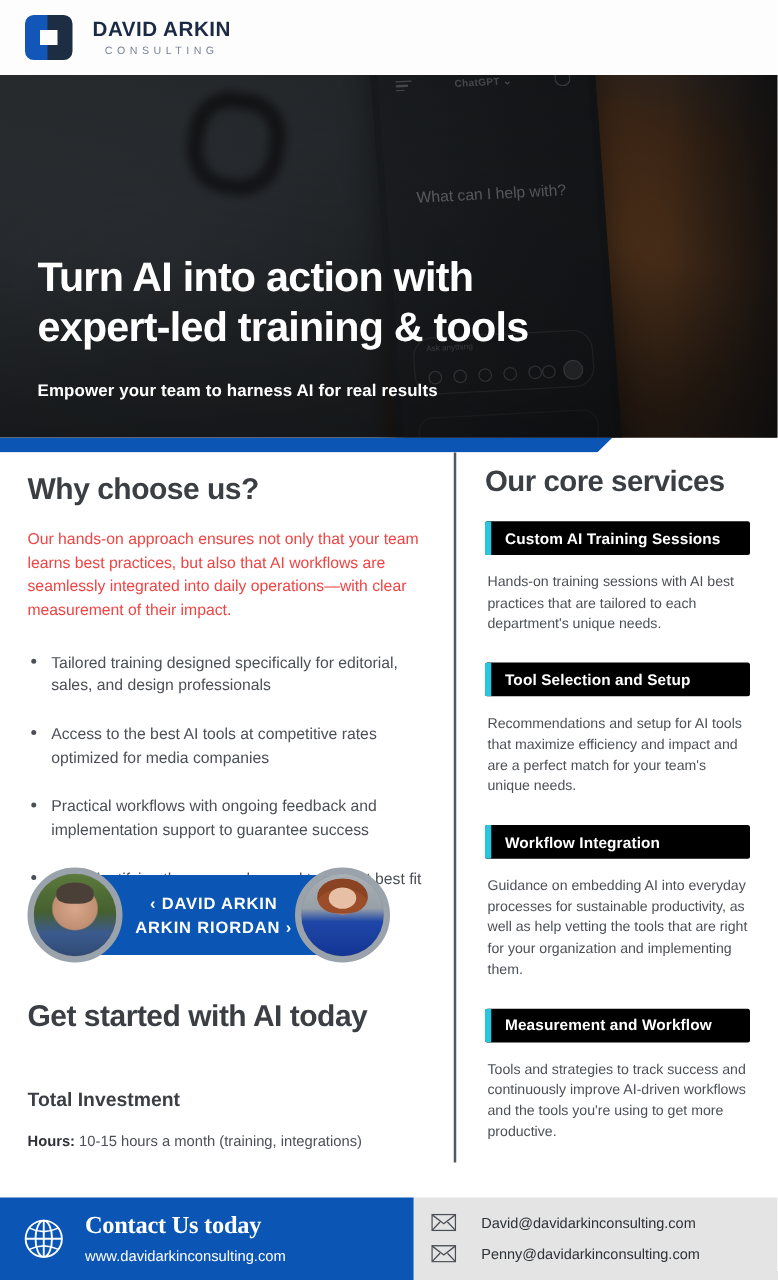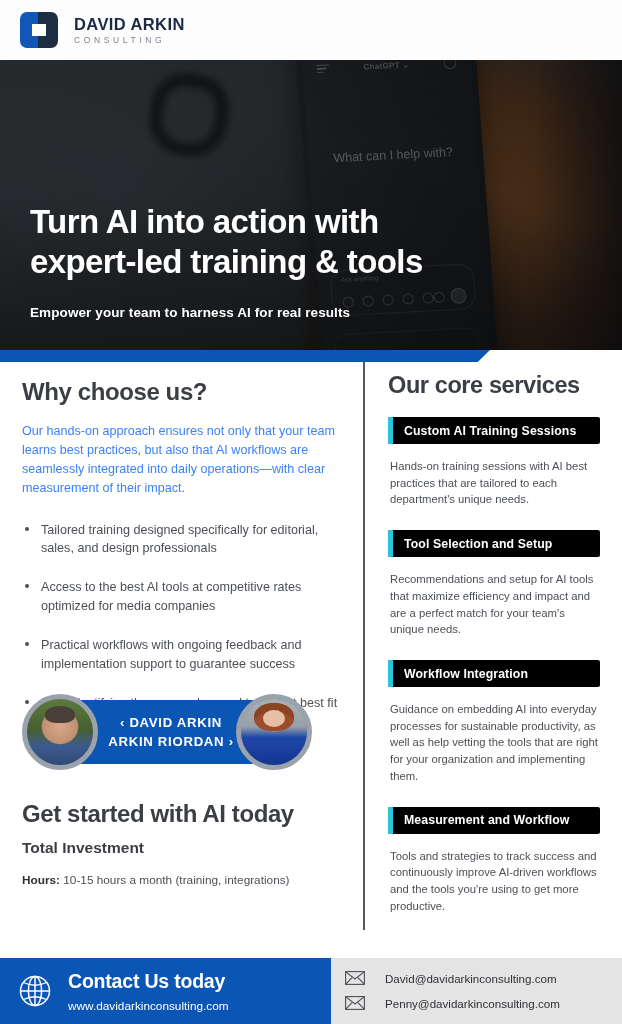--- a/index.html
+++ b/index.html
@@ -7,21 +7,21 @@
     width:622px; height:1024px;
     font-family:"Liberation Sans", sans-serif;
     background:#ffffff;
     overflow:hidden;
   }
   .page { position:relative; width:622px; height:1024px; background:#fff; }
 
   
   .header {
     position:absolute; left:0; top:0; width:622px; height:60px;
-    background:#fdfdfd; display:flex; align-items:center; padding-left:16px;
+    background:#fdfdfd; display:flex; align-items:center; padding-left:16px;text-align:center;
   }
   .logo-mark { position:relative; width:46px; height:40px; flex:0 0 auto; }
   .logo-text { margin-left:12px; line-height:1; }
   .logo-name {
     font-size:16.5px; font-weight:bold; color:#1b2a44;
     letter-spacing:.4px;
   }
   .logo-sub {
     font-size:8.5px; color:#7a8594; letter-spacing:3.6px;
     margin-top:4px; font-weight:normal;
@@ -148,21 +148,21 @@
     background:#55585c;
   }
   .col-left { position:absolute; left:22px; top:378px; width:330px; }
   .col-right { position:absolute; left:388px; top:372px; width:212px; }
 
   .h2 {
     font-size:24px; font-weight:bold; color:#3b3f44; letter-spacing:-.4px;
   }
   .h2.right { font-size:23.5px; }
   .body-p {
-    font-size:12.6px; color:#3b82f6; line-height:1.52; margin-top:16px;
+    font-size:12.6px; color:#ef4444; line-height:1.52; margin-top:16px;
   }
   ul.bullets { list-style:none; margin-top:22px; }
   ul.bullets li {
     position:relative; padding-left:19px; margin-bottom:20px;
     font-size:12.6px; color:#4c5056; line-height:1.5;
   }
   ul.bullets li::before {
     content:""; position:absolute; left:3px; top:6px;
     width:4px; height:4px; border-radius:50%; background:#4c5056;
   }
@@ -207,21 +207,21 @@
     box-shadow:inset 0 10px 0 -2px #8a4323;
   }
   .av-penny::before {
     content:""; position:absolute; left:33%; top:16%; width:34%; height:26%;
     background:#e7bfa4; border-radius:50%; z-index:2;
   }
 
   .h2.started { margin-top:0; }
   .started-wrap { position:absolute; left:22px; top:800px; width:330px; }
   .h3 {
-    font-size:15.5px; font-weight:bold; color:#3b3f44; margin-top:11px;
+    font-size:15.5px; font-weight:bold; color:#3b3f44; margin-top:44px;
   }
   .fineline {
     font-size:11.8px; color:#4c5056; margin-top:16px;
   }
   .fineline b { color:#2e3136; }
   .fineline .sep { margin:0 7px; }
 
   
   .svc { margin-bottom:7px; }
   .svc-head {
@@ -242,21 +242,21 @@
 
   
   .footer { position:absolute; left:0; bottom:0; width:622px; height:66px; }
   .footer-blue {
     position:absolute; left:0; top:0; width:331px; height:66px;
     background:#0b55b5; display:flex; align-items:center; padding-left:18px;
   }
   .globe { width:34px; height:34px; flex:0 0 auto; position:relative; }
   .footer-blue-text { margin-left:16px; }
   .ft-title {
-    color:#fff; font-size:19.5px; font-weight:bold; letter-spacing:-.2px;
+    color:#fff; font-size:19.5px; font-weight:bold; letter-spacing:-.2px;font-family:Liberation Serif, serif;
   }
   .ft-url { color:#fff; font-size:11.8px; margin-top:6px; }
   .footer-gray {
     position:absolute; left:331px; top:0; width:291px; height:66px;
     background:#e4e4e4; padding:13px 0 0 14px;
   }
   .mailrow {
     display:flex; align-items:center; margin-bottom:11px;
   }
   .mailrow .env { width:20px; height:14px; flex:0 0 auto; }

